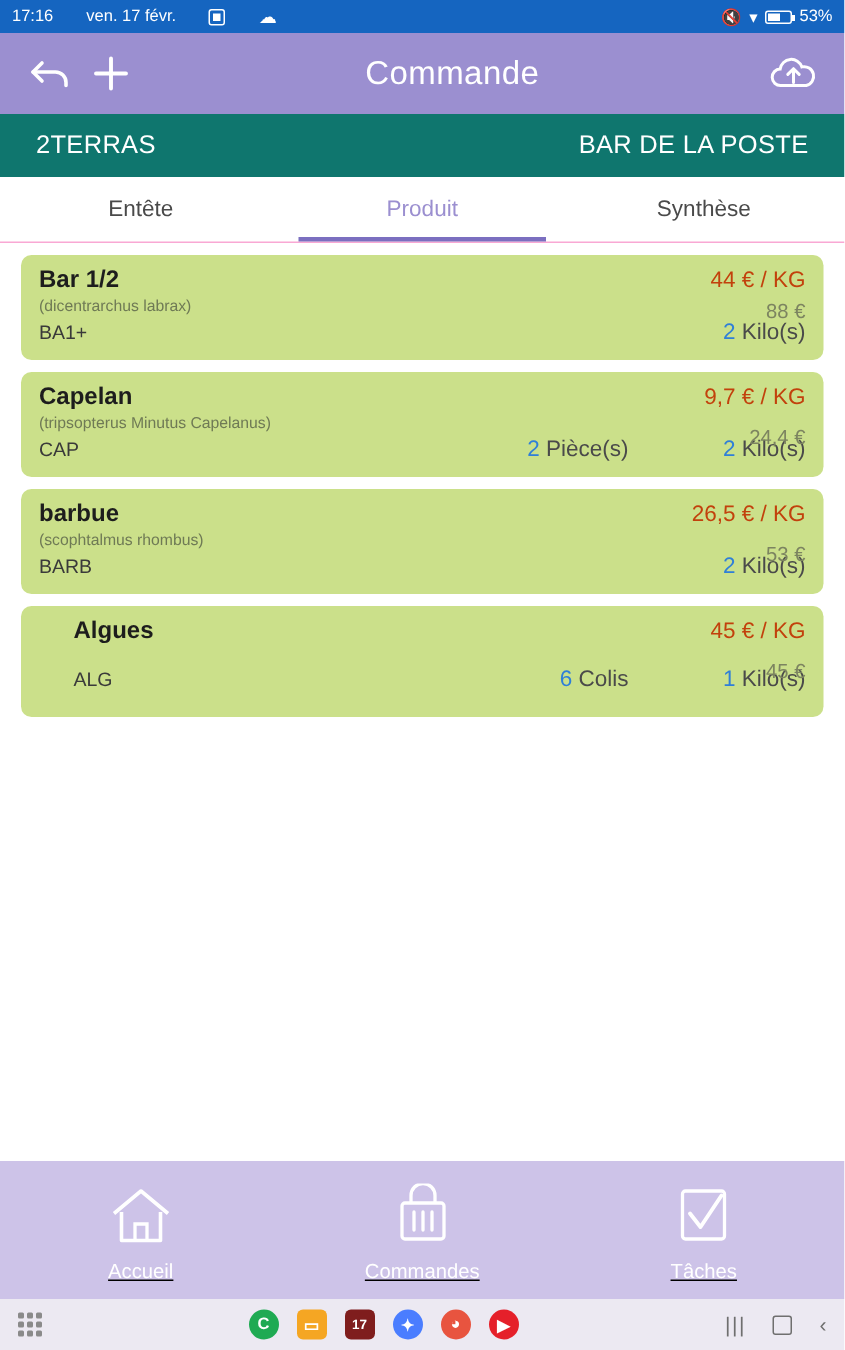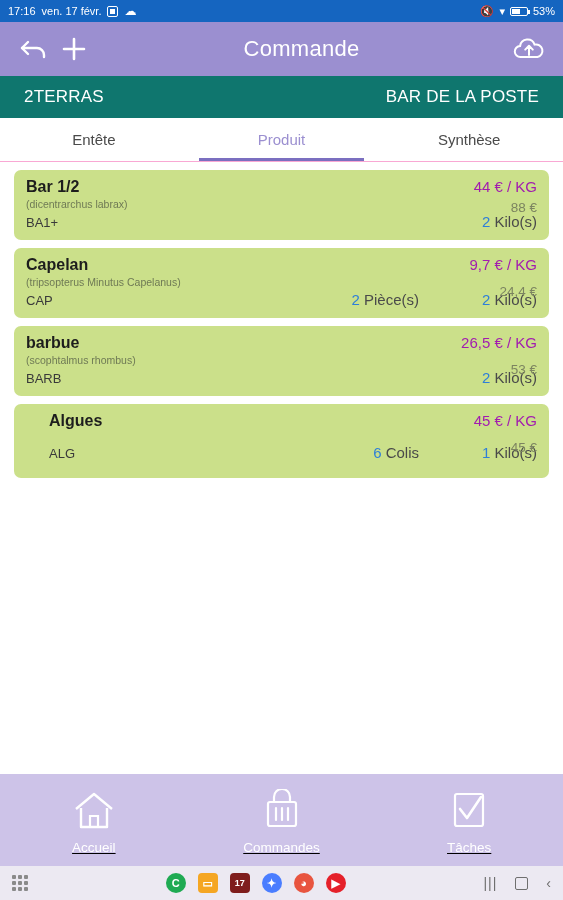--- a/index.html
+++ b/index.html
@@ -10,21 +10,21 @@
     overflow: hidden;
   }
   .screen { position: relative; width: 563px; height: 900px; display: flex; flex-direction: column; }
 
   
   .statusbar {
     height: 22px; background: #1565c0; color: #ffffff;
     display: flex; align-items: center; padding: 0 8px;
     font-size: 11px; flex: 0 0 22px;
   }
-  .statusbar .left { display: flex; align-items: center; gap: 6px; }
+  .statusbar .left { display: flex; align-items: center; gap: 22px; }
   .statusbar .right { margin-left: auto; display: flex; align-items: center; gap: 5px; }
   .sb-icon { display: inline-block; }
   .sb-sq { width: 11px; height: 11px; border: 1.4px solid #fff; border-radius: 2px; position: relative; }
   .sb-sq:after { content: ""; position: absolute; left: 2px; top: 2px; width: 5px; height: 5px; background: #fff; }
   .cloudglyph { font-size: 12px; line-height: 1; }
   .batt {
     width: 18px; height: 9px; border: 1.3px solid #fff; border-radius: 2px;
     position: relative; display: inline-block;
   }
   .batt:after { content: ""; position: absolute; right: -3px; top: 2px; width: 2px; height: 4px; background: #fff; }
@@ -66,21 +66,21 @@
   }
 
   
   .list { flex: 1; background: #ffffff; padding: 8px 14px 0 14px; overflow: hidden; }
   .card {
     background: #cbe08a; border-radius: 7px; margin-bottom: 8px;
     padding: 8px 12px 10px 12px; position: relative; min-height: 66px;
   }
   .card .row1 { display: flex; align-items: flex-start; }
   .card .name { font-size: 16px; font-weight: bold; color: #1d1d1d; }
-  .card .price { margin-left: auto; font-size: 15px; color: #a21caf; }
+  .card .price { margin-left: auto; font-size: 15px; color: #c2410c; }
   .card .latin { font-size: 10.5px; color: #6f7a55; margin-top: 2px; }
   .card .row3 { display: flex; align-items: baseline; margin-top: 3px; }
   .card .code { font-size: 13px; color: #3a3a3a; }
   .card .qtys { margin-left: auto; display: flex; align-items: baseline; gap: 22px; }
   .qty { font-size: 15px; color: #4a4a4a; white-space: nowrap; }
   .qty b { color: #2f7fd8; font-weight: normal; }
   .card .total {
     position: absolute; right: 12px; font-size: 13.5px; color: #7c8460;
   }
   .card .qty-slot { min-width: 96px; text-align: right; }

